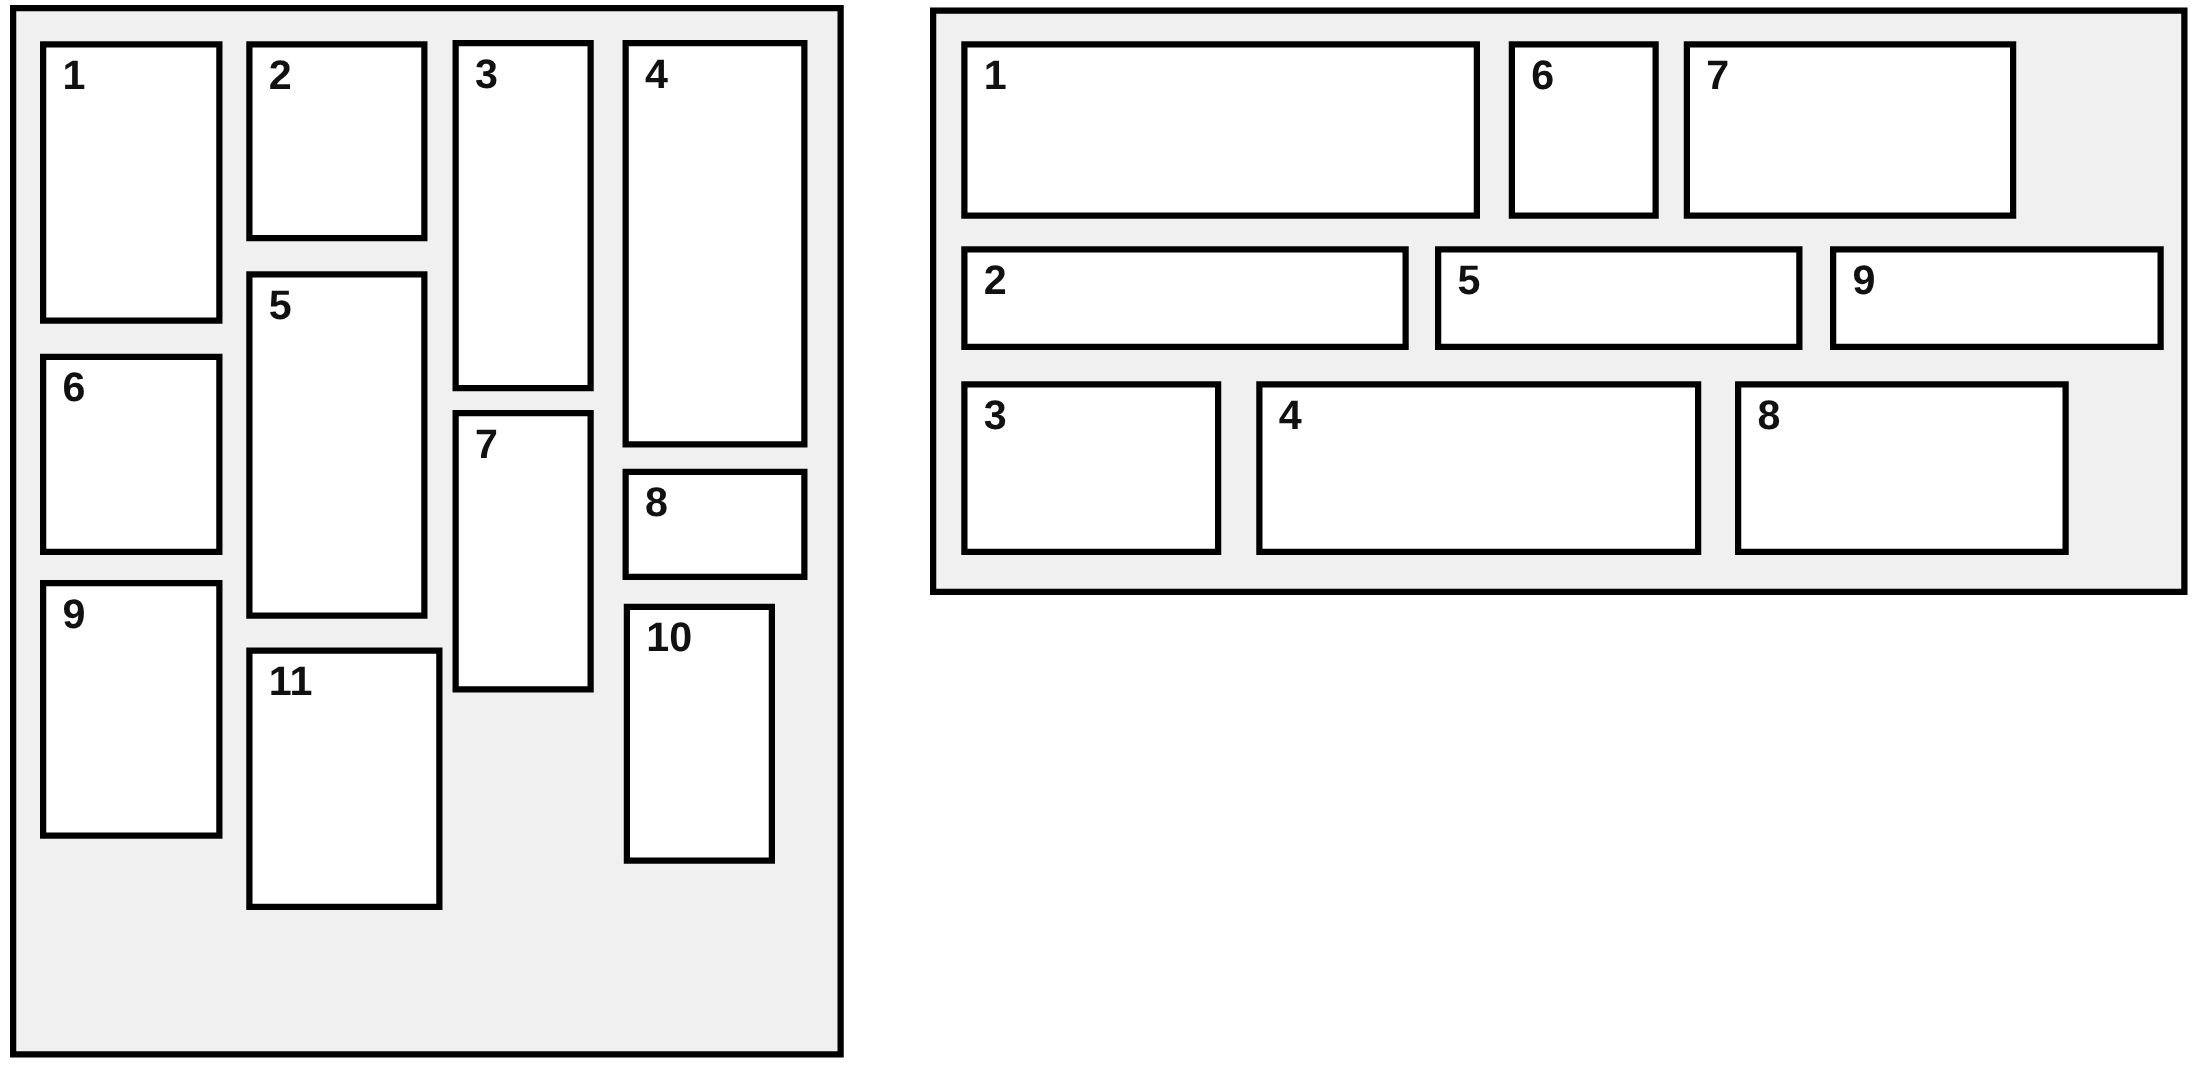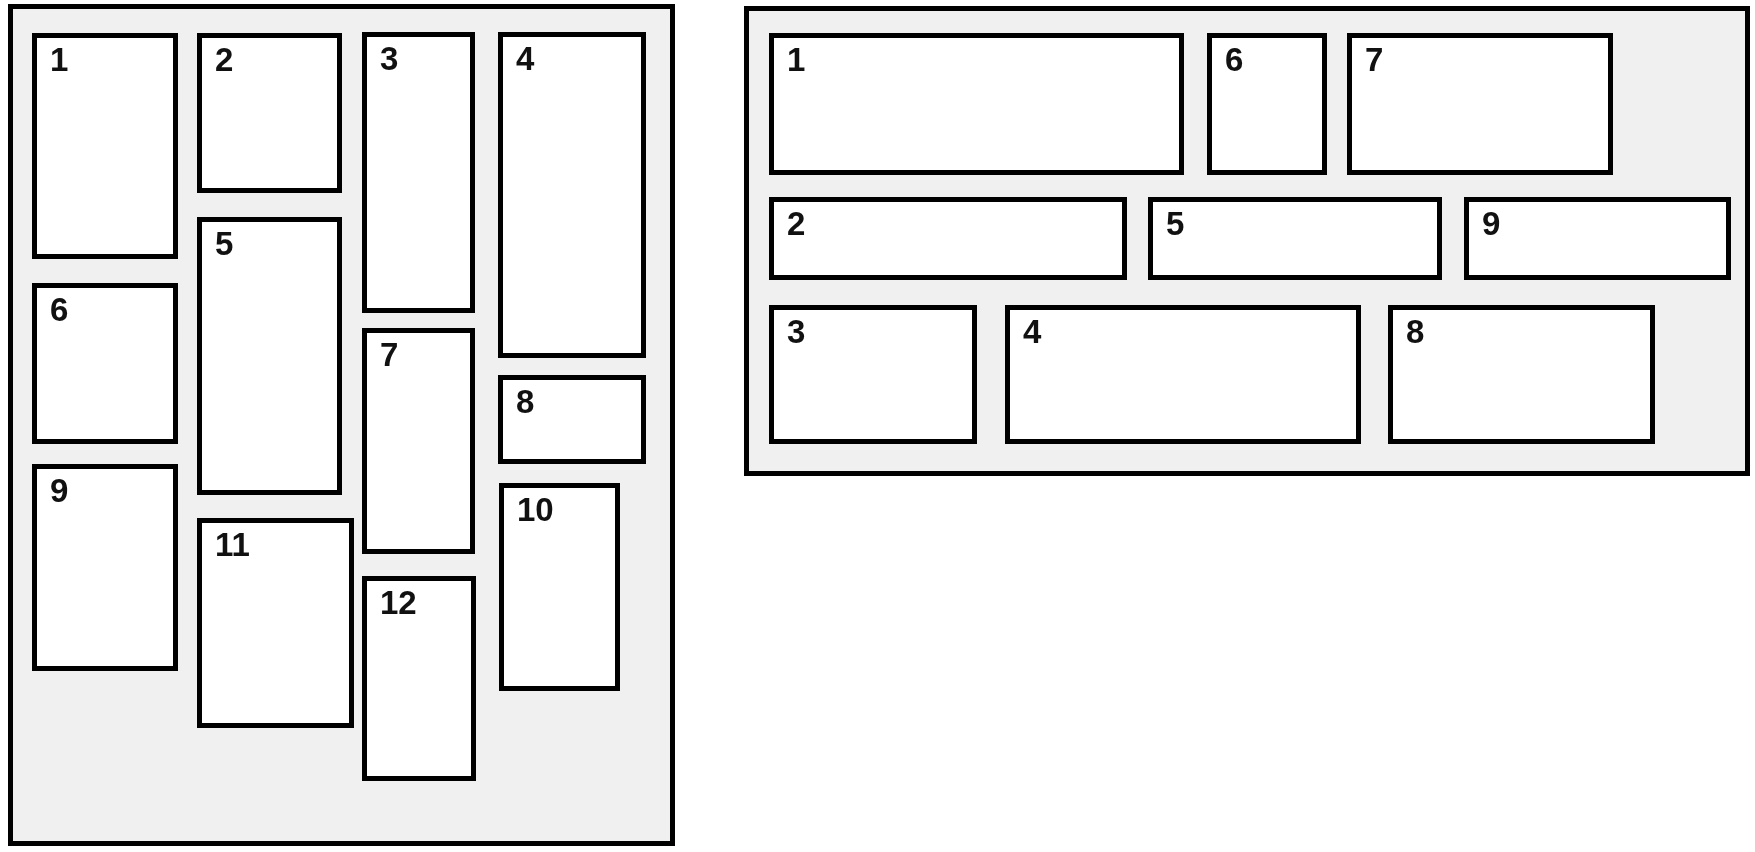--- a/index.html
+++ b/index.html
@@ -71,23 +71,20 @@
       </div>
     <div class="tile" style="left: 19px; top: 455px; width: 146px; height: 207px;">
         <span class="tile-num">9</span>
       </div>
     <div class="tile" style="left: 486px; top: 474px; width: 121px; height: 208px;">
         <span class="tile-num">10</span>
       </div>
     <div class="tile" style="left: 184px; top: 509px; width: 157px; height: 210px;">
         <span class="tile-num">11</span>
       </div>
-    <div class="tile" style="left: 349px; top: 567px; width: 114px; height: 205px;">
-        <span class="tile-num">12</span>
-      </div>
   </section>
 
   <section class="panel" style="left: 744px; top: 6px; width: 1006px; height: 470px;">
     <div class="tile" style="left: 20px; top: 22px; width: 415px; height: 142px;">
         <span class="tile-num">1</span>
       </div>
     <div class="tile" style="left: 20px; top: 186px; width: 358px; height: 83px;">
         <span class="tile-num">2</span>
       </div>
     <div class="tile" style="left: 20px; top: 294px; width: 208px; height: 139px;">

